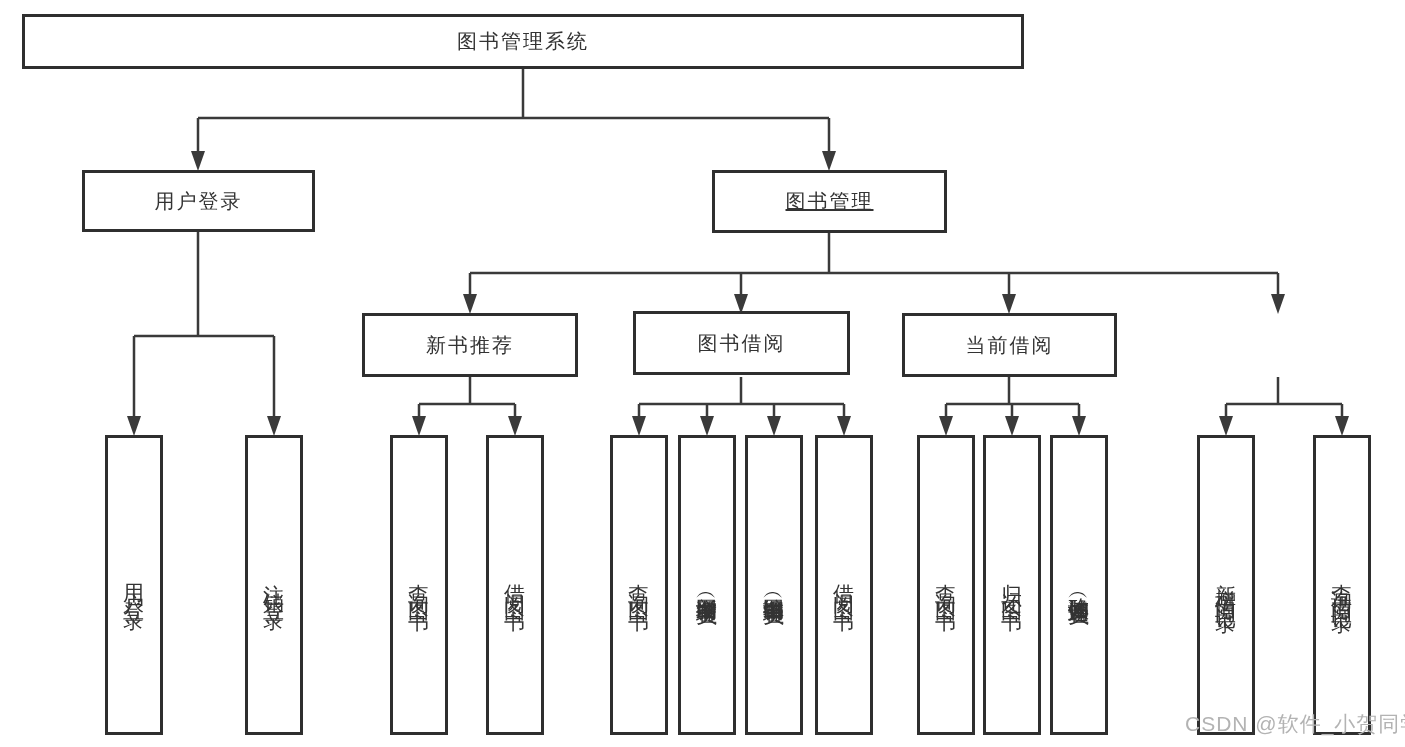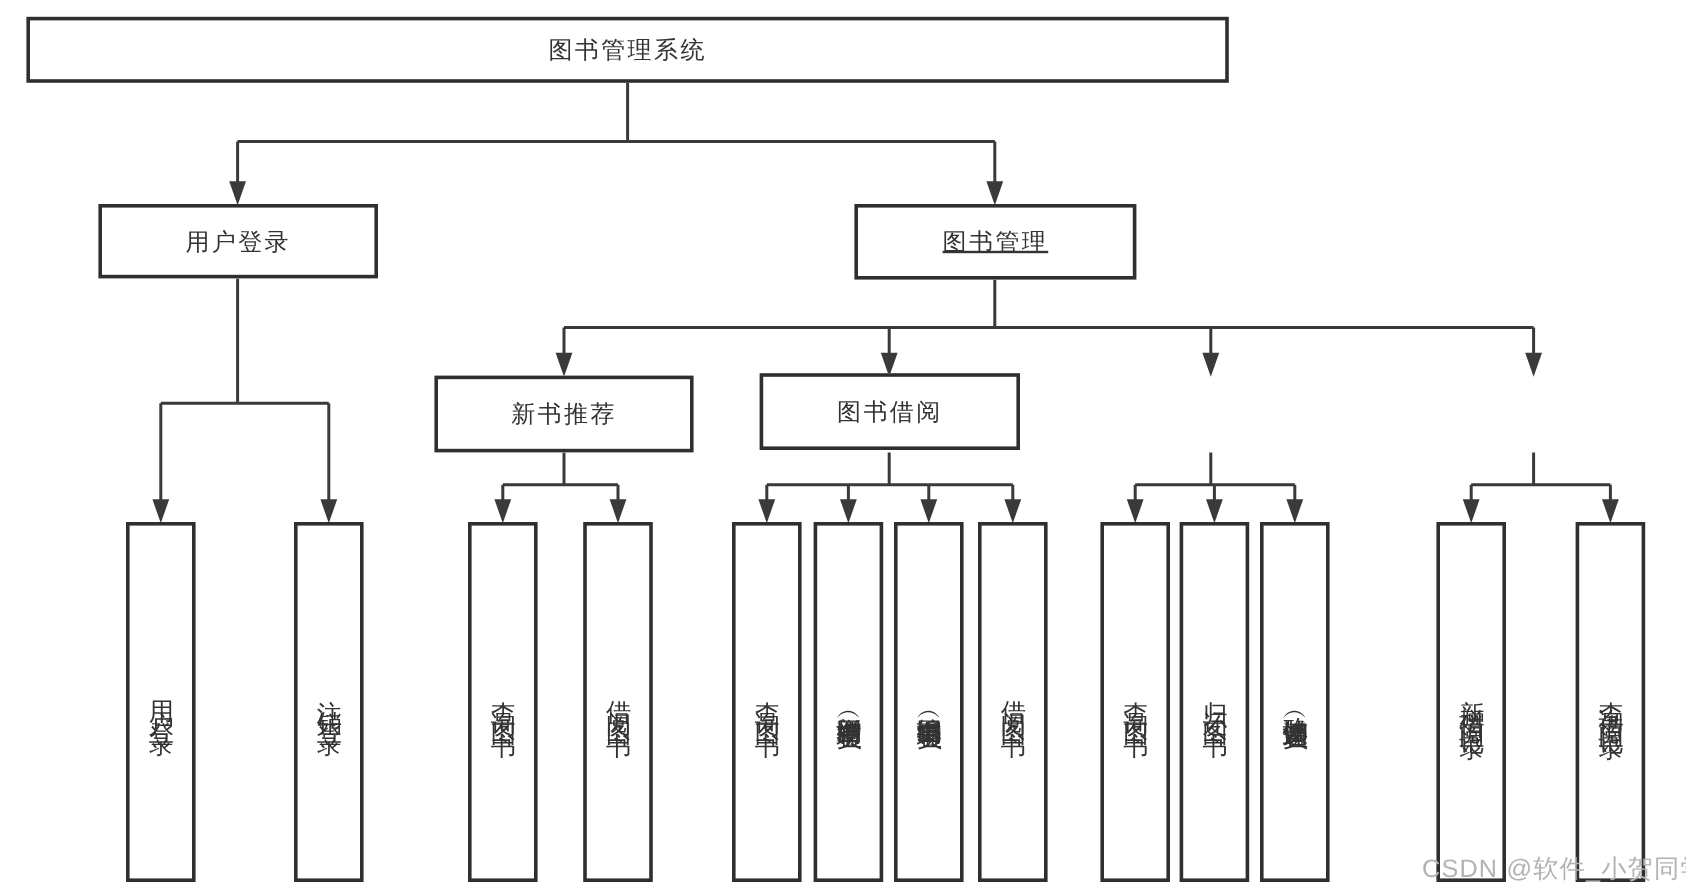--- a/index.html
+++ b/index.html
@@ -125,20 +125,23 @@
   <div class="hbox" style="left:712px; top:170px; width:235px; height:63px;text-decoration:underline;">
     <span>图书管理</span>
   </div>
 
   <div class="hbox" style="left:362px; top:313px; width:216px; height:64px;">
     <span>新书推荐</span>
   </div>
   <div class="hbox" style="left:633px; top:311px; width:217px; height:64px;">
     <span>图书借阅</span>
   </div>
+  <div class="hbox" style="left:902px; top:313px; width:215px; height:64px;">
+    <span>当前借阅</span>
+  </div>
 
   <div class="vbox" style="left:105px;">
     <span class="vtext">用户登录</span>
   </div>
   <div class="vbox" style="left:245px;">
     <span class="vtext">注销登录</span>
   </div>
 
   <div class="vbox" style="left:390px;">
     <span class="vtext">查询图书</span>

